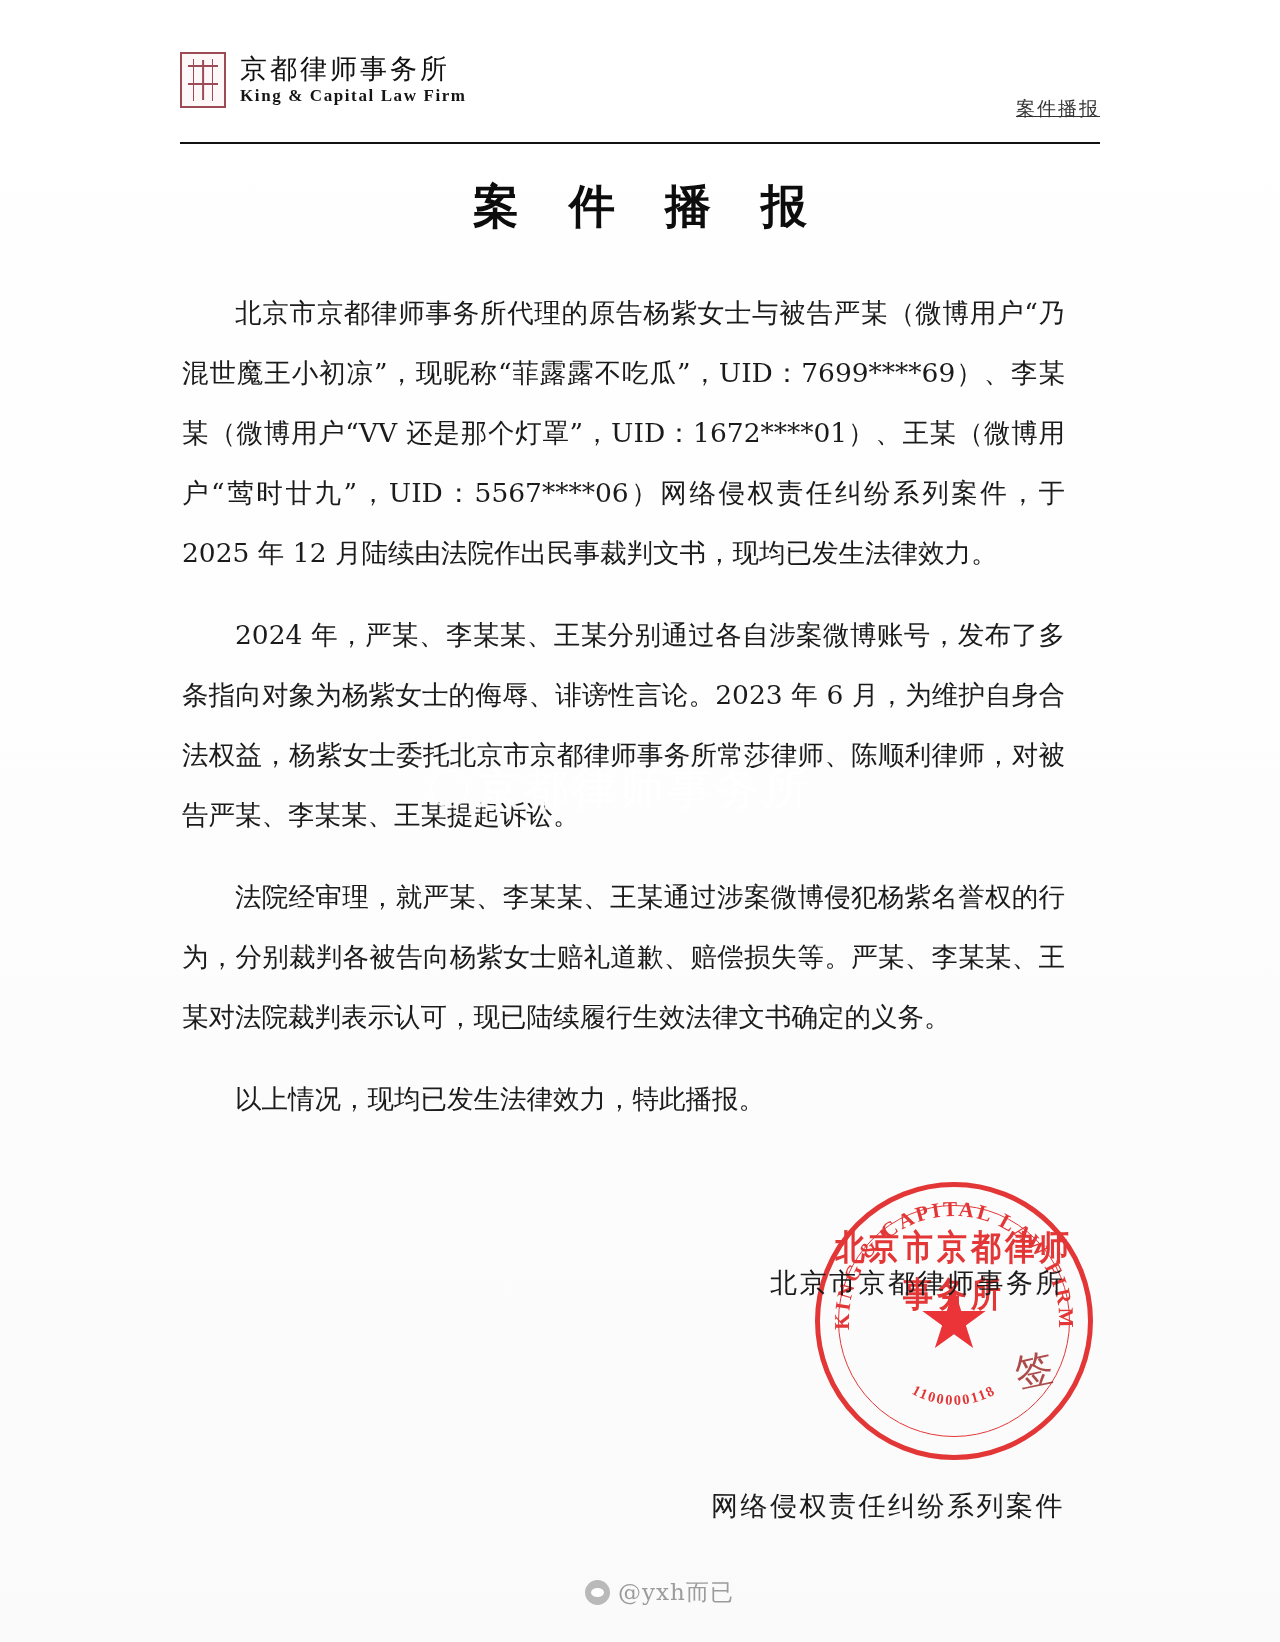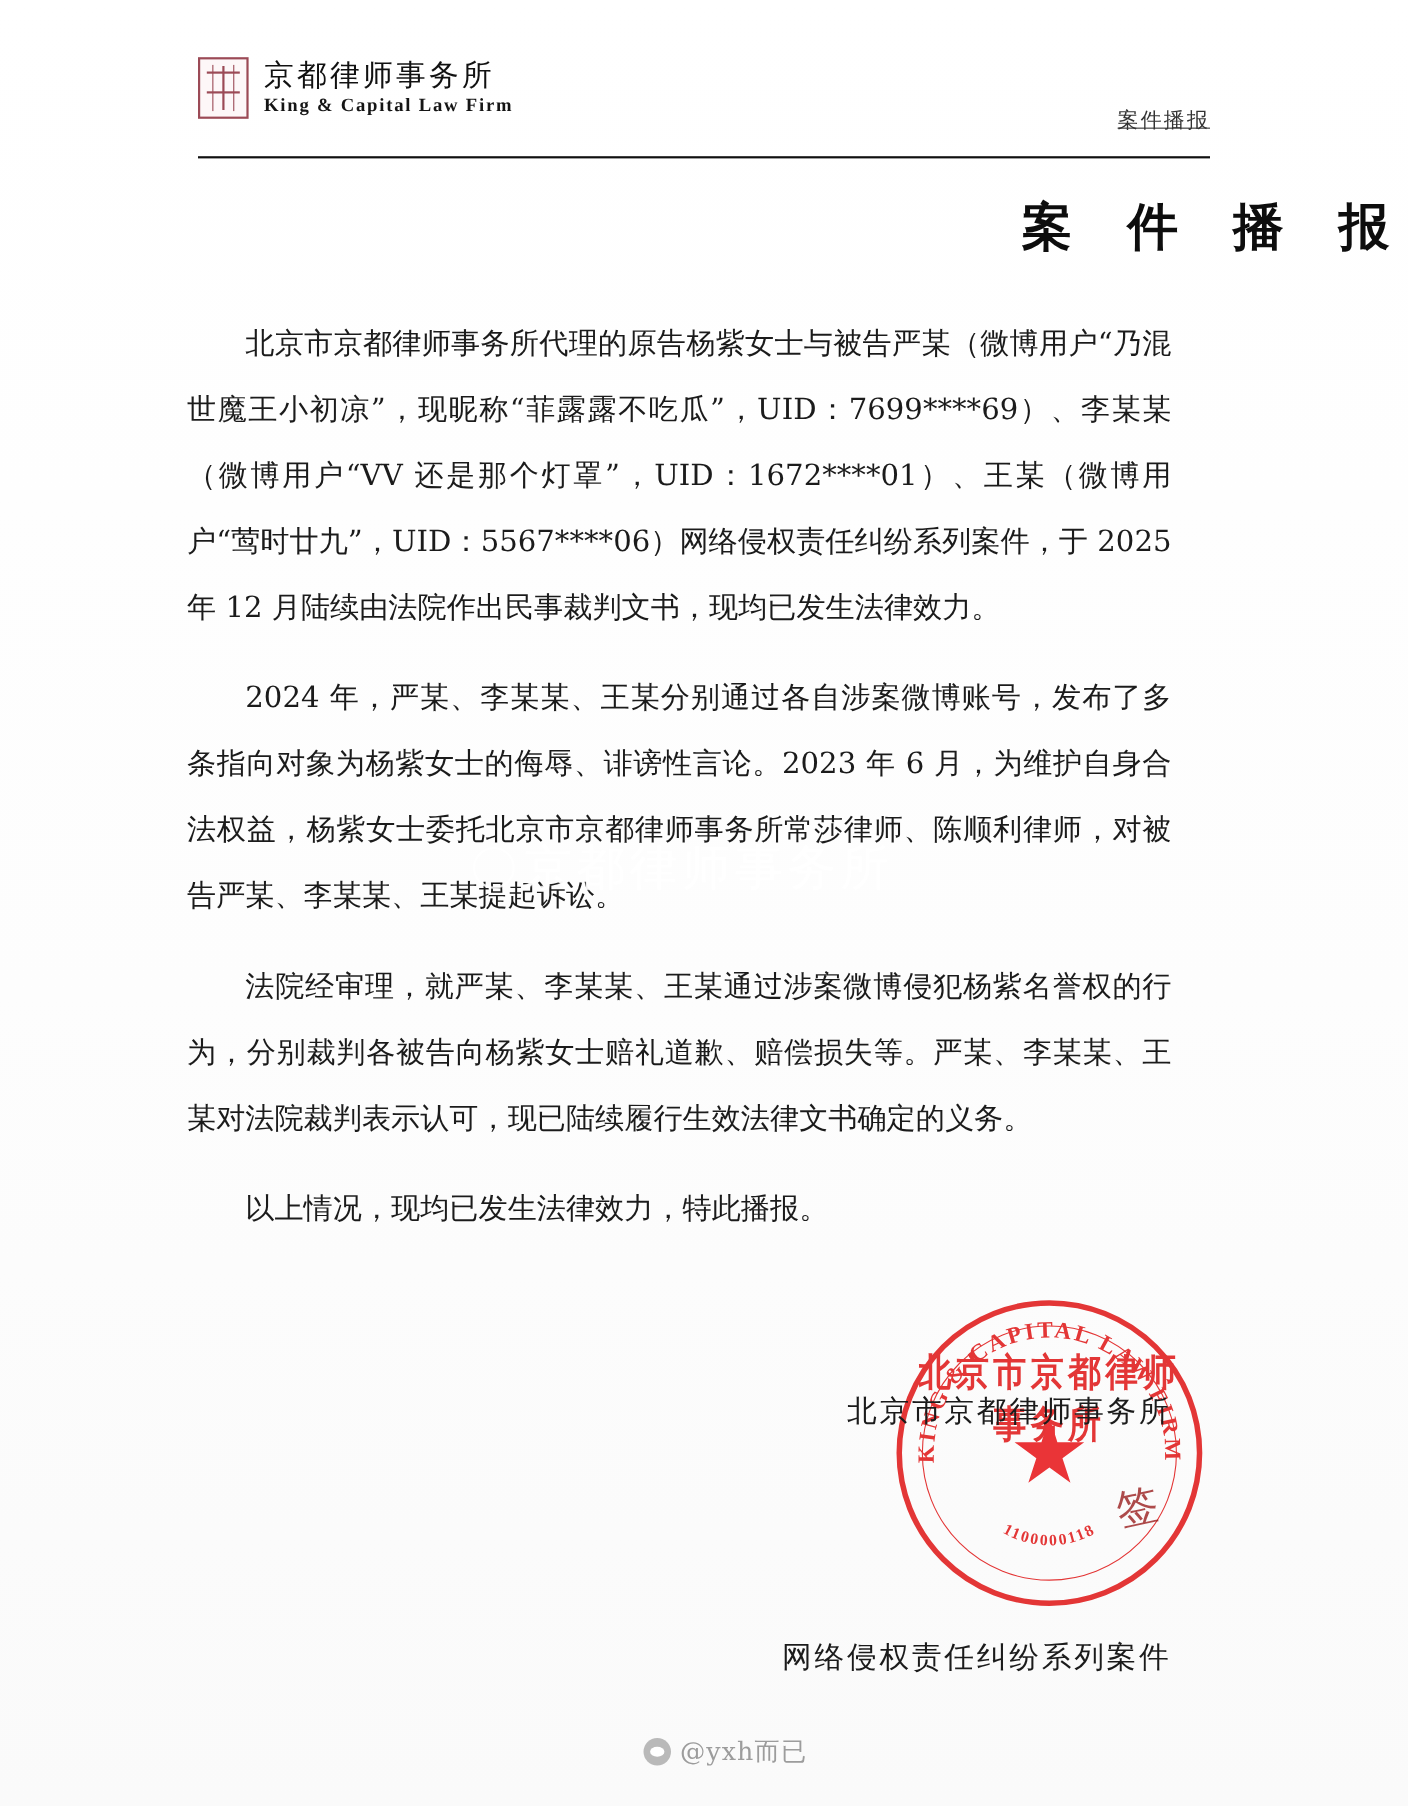--- a/index.html
+++ b/index.html
@@ -113,21 +113,21 @@
     height: 2.5px;
     background: #111;
   }
 
   
   .doc-title {
     position: absolute;
     left: 0;
     right: 0;
     top: 176px;
-    text-align: right;
+    text-align: center;
     font-size: 46px;
     font-weight: bold;
     letter-spacing: 17px;
     text-indent: 17px;
     color: #0d0d0d;
     font-family: "DejaVu Serif", "Liberation Serif", serif;
   }
 
   
   .body-text {
@@ -136,21 +136,21 @@
     top: 283px;
     width: 895px;
     font-size: 26.5px;
     line-height: 60px;
     color: #1b1b1b;
     font-family: "DejaVu Serif", "Liberation Serif", serif;
     text-align: justify;
     text-justify: inter-character;
   }
   .body-text p {
-    margin: 0 0 22px 0;
+    margin: 0 0 22px 12px;
     text-indent: 2em;
   }
   .body-text p:last-child { margin-bottom: 0; }
 
   
   .sign-area {
     position: absolute;
     left: 170px;
     top: 1230px;
     width: 895px;

